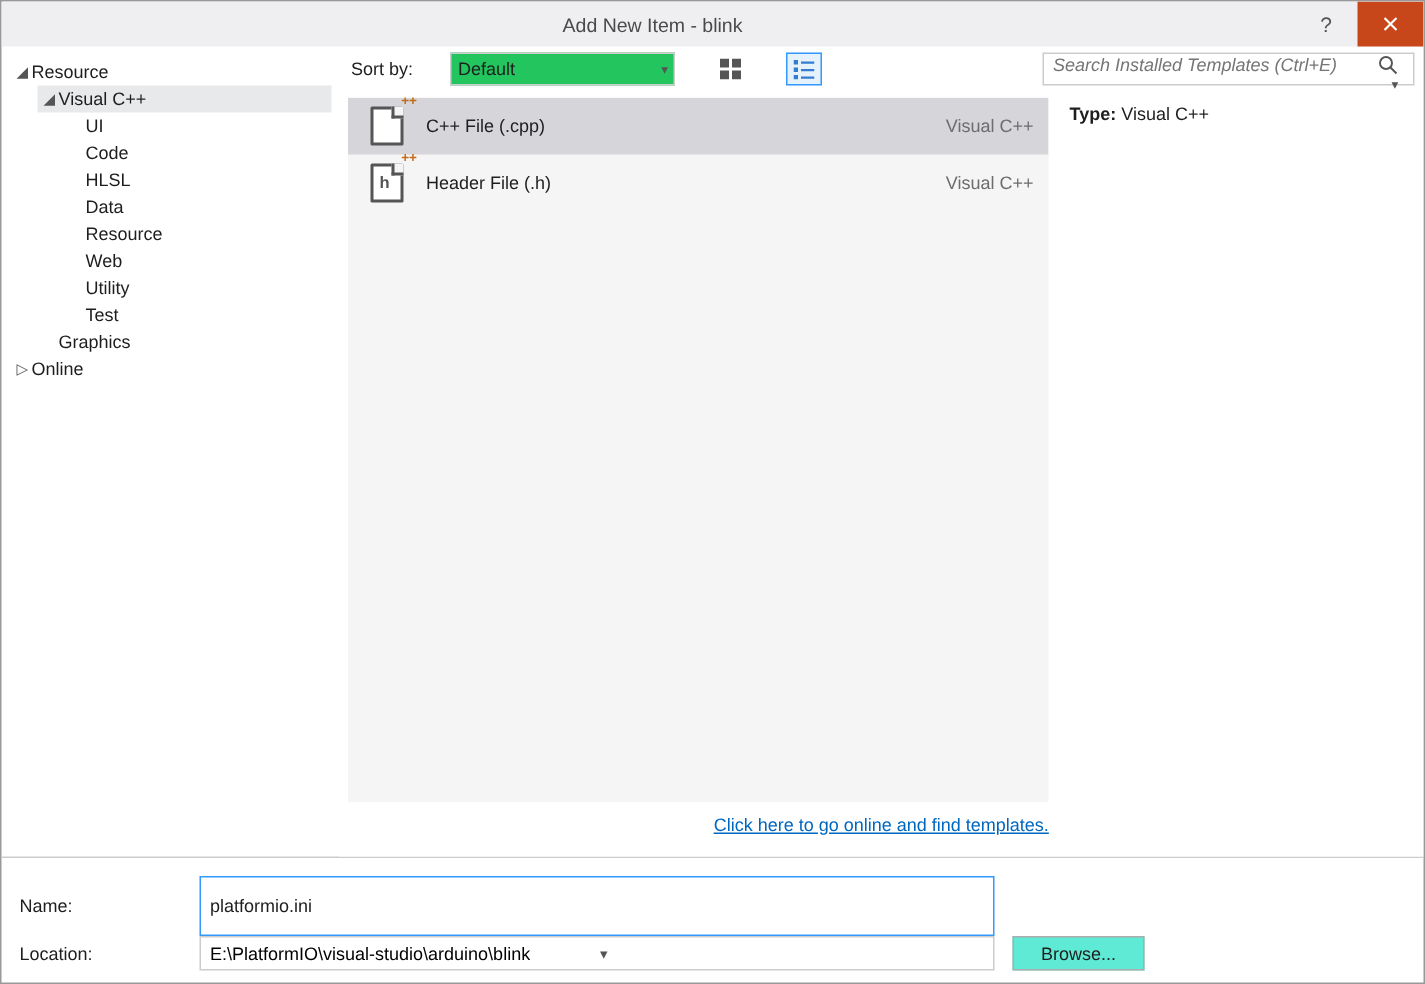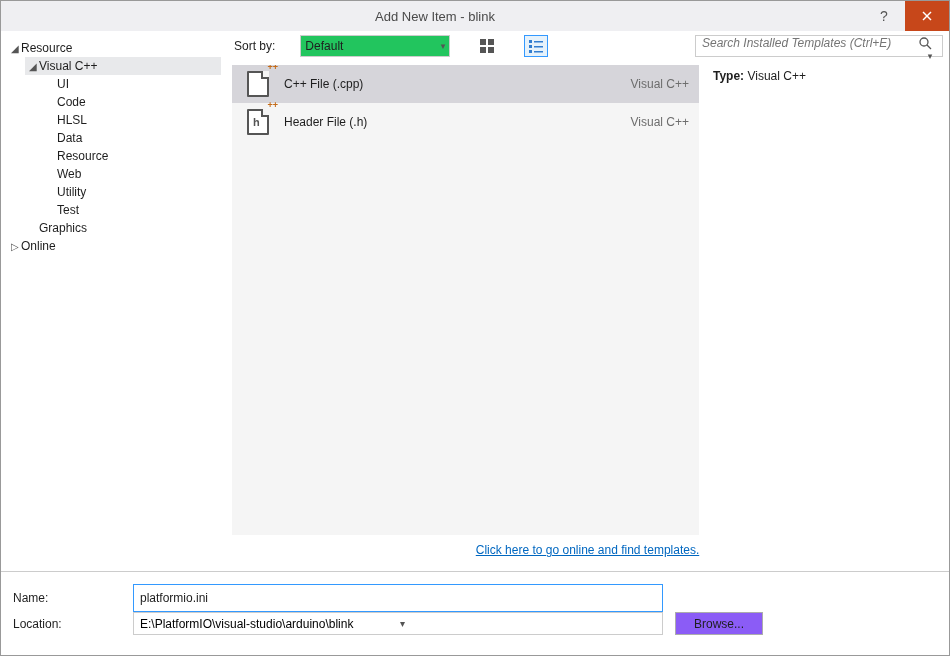--- a/index.html
+++ b/index.html
@@ -40,26 +40,26 @@
   .tm-lang { color:#6d6d6d;}
   .details { width:250px; padding: 4px 10px 4px 14px;}
   .details .typeline { color:#1e1e1e; margin-bottom:8px; }
   .details .typeline b { font-weight:600; }
   .details .desc { color:#1e1e1e; }
   .linkline { text-align:center; padding:8px 0 14px 0;}
   .linkline a { color:#0067c0; text-decoration:underline; cursor:pointer;}
   .bottom { border-top:1px solid #ccc; padding: 12px 12px; }
   .frow { display:flex; align-items:center; }
   .frow .flabel { width:120px; color:#1e1e1e;}
-  .frow input.txt { height:28px; border:1px solid #ccc; padding:0 6px; outline:none; color:#1e1e1e; background:#fff;}
+  .frow input.txt { height:40px; border:1px solid #ccc; padding:0 6px; outline:none; color:#1e1e1e; background:#fff;}
   .frow input.name { width:530px; border:1px solid #3399ff;}
   .frow .loc { width:530px; height:23px; border:1px solid #ccc; display:flex; align-items:center; padding:0 2px 0 6px;}
   .frow .loc span { flex:1; }
   .frow .loc .dd { color:#555; font-size:10px; padding:0 4px;}
-  .browse { margin-left:12px; width:88px; height:23px; background:#8b5cf6; border:1px solid #acacac; color:#1e1e1e; cursor:pointer;}
+  .browse { margin-left:12px; width:88px; height:23px; background:#5eead4; border:1px solid #acacac; color:#1e1e1e; cursor:pointer;}
   svg { display:block;}
 </style>
 </head>
 <body>
 
 <div class="titlebar">
   <div class="title">Add New Item - blink</div>
   <div class="help">?</div>
   <div class="winbtns">
     <div class="winbtn close">

